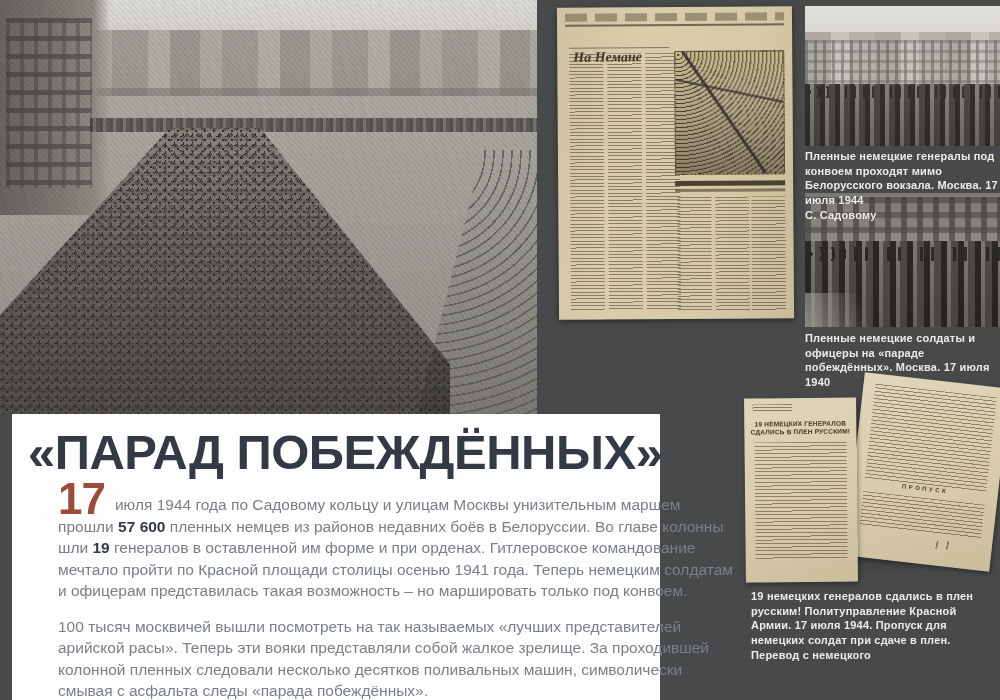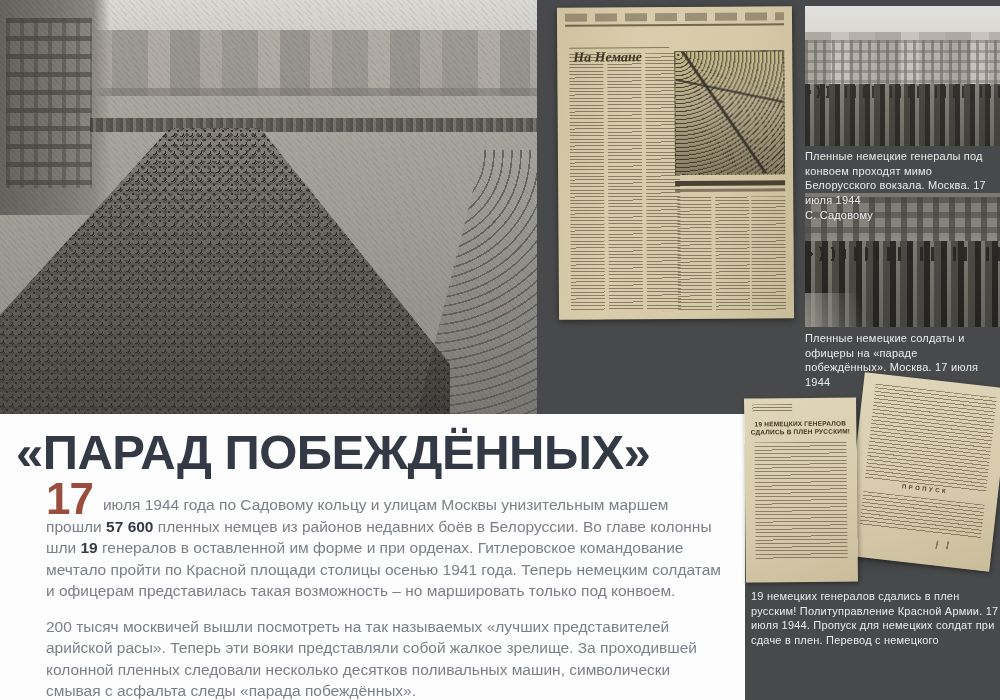--- a/index.html
+++ b/index.html
@@ -116,29 +116,29 @@
     font-size:6.5px;line-height:1.25;font-weight:700;color:#3f3522;letter-spacing:.2px;}
   .d-tinyhead{position:absolute;left:8px;top:6px;width:40px;height:7px;
     background:repeating-linear-gradient(180deg,rgba(80,66,44,.6) 0 1px,transparent 1px 3px);}
   .d-pass{position:absolute;left:0;right:0;top:106px;text-align:center;
     font-size:6px;font-weight:700;letter-spacing:2.5px;color:#4a3e28;}
   .d-sig{position:absolute;right:14px;bottom:18px;width:52px;height:8px;opacity:.7;
     background:linear-gradient(100deg,transparent 20%,rgba(70,58,38,.8) 21% 23%,transparent 24%,transparent 40%,rgba(70,58,38,.8) 41% 43%,transparent 44%);
     transform:rotate(-4deg);}
 
   
-  .caption{position:absolute;color:#ececec;font-size:11px;font-weight:400;line-height:1.33;letter-spacing:.2px;}
+  .caption{position:absolute;color:#ececec;font-size:11px;font-weight:700;line-height:1.33;letter-spacing:.2px;}
   .cap-news{left:553px;top:329px;width:230px;}
   .cap-main{left:545px;top:374px;width:200px;}
   .cap-r1{left:805px;top:149px;width:194px;}
   .cap-r2{left:805px;top:331px;width:194px;}
   .cap-docs{left:751px;top:589px;width:248px;}
 
   
-  .panel{position:absolute;left:0;top:414px;width:745px;height:286px;background:#fdfdfd;}
+  .panel{position:absolute;left:12px;top:414px;width:648px;height:286px;background:#fdfdfd;}
   .page-title{position:absolute;left:16px;top:10px;width:712px;
     font-size:49px;font-weight:800;letter-spacing:-.5px;color:#333a45;white-space:nowrap;}
   .article{position:absolute;left:46px;top:80px;width:690px;
     font-size:15.5px;line-height:21.5px;color:#7b8087;}
   .article p{margin:0 8px 14px 0;}
   .dropcap{font-size:44px;font-weight:800;color:#9a4d3c;line-height:0;
     margin-right:10px;vertical-align:-4px;letter-spacing:-1px;}
   .seg-bold{font-weight:700;color:#343b46;}
 </style>
 </head>
@@ -203,24 +203,24 @@
       <div class="d-tinyhead"></div>
       <div class="d-title">19 НЕМЕЦКИХ ГЕНЕРАЛОВ СДАЛИСЬ В ПЛЕН РУССКИМ!</div>
       <div class="d-lines l1"></div>
     </div>
   </div>
 
   <div class="caption cap-r1">
     <span>Пленные немецкие генералы под конвоем проходят мимо Белорусского вокзала. Москва. 17 июля 1944</span><br>
     <span>С. Садовому</span>
   </div>
-  <div class="caption cap-r2">Пленные немецкие солдаты и офицеры на «параде побеждённых». Москва. 17 июля 1944</div>
+  <div class="caption cap-r2">Пленные немецкие солдаты и офицеры на «параде побеждённых». Москва. 17 июля 1940</div>
   <div class="caption cap-docs">19 немецких генералов сдались в плен русским! Политуправление Красной Армии. 17 июля 1944. Пропуск для немецких солдат при сдаче в плен. Перевод с немецкого</div>
 
   <div class="panel">
     <div class="page-title">«ПАРАД ПОБЕЖДЁННЫХ»</div>
     <div class="article">
       <p><span class="dropcap">17</span><span>июля 1944 года по Садовому кольцу и улицам Москвы унизительным маршем прошли </span><span class="seg-bold">57 600</span><span> пленных немцев из районов недавних боёв в Белоруссии. Во главе колонны шли </span><span class="seg-bold">19</span><span> генералов в оставленной им форме и при орденах. Гитлеровское командование мечтало пройти по Красной площади столицы осенью 1941 года. Теперь немецким солдатам и офицерам представилась такая возможность – но маршировать только под конвоем.</span></p>
-      <p>200 тысяч москвичей вышли посмотреть на так называемых «лучших представителей арийской расы». Теперь эти вояки представляли собой жалкое зрелище. За проходившей колонной пленных следовали несколько десятков поливальных машин, символически смывая с асфальта следы «парада побеждённых».</p>
+      <p>100 тысяч москвичей вышли посмотреть на так называемых «лучших представителей арийской расы». Теперь эти вояки представляли собой жалкое зрелище. За проходившей колонной пленных следовали несколько десятков поливальных машин, символически смывая с асфальта следы «парада побеждённых».</p>
     </div>
   </div>
 
 </div>
 
 </body></html>

